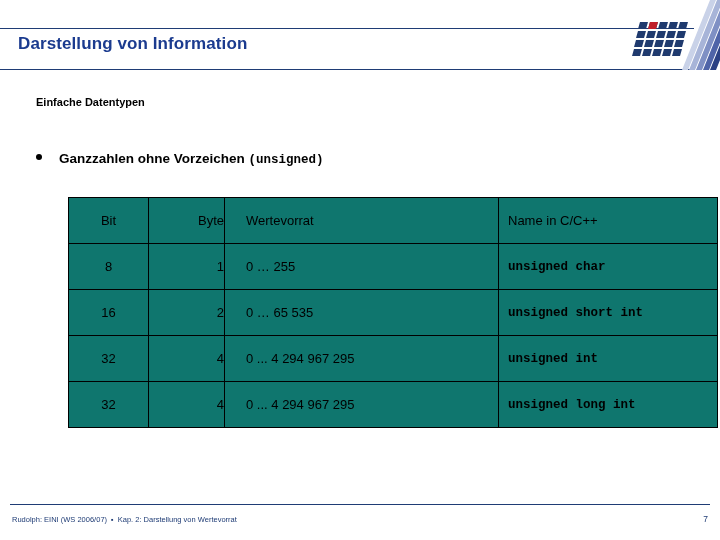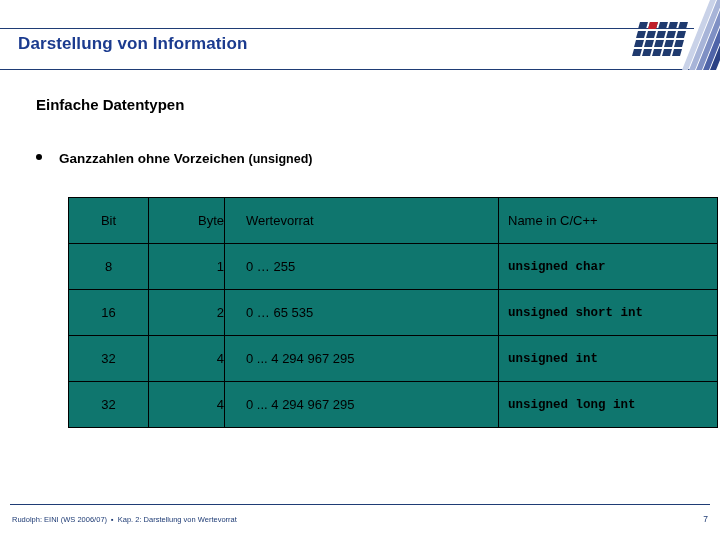--- a/index.html
+++ b/index.html
@@ -63,21 +63,21 @@
     height: 70px;
     overflow: hidden;
   }
   .logo svg { display: block; }
 
   
   .heading {
     position: absolute;
     left: 36px;
     top: 96px;
-    font-size: 15px;
+    font-size: 11px;
     font-weight: bold;
     color: #000000;
   }
 
   .bullet-row {
     position: absolute;
     left: 36px;
     top: 151px;
     display: flex;
     align-items: baseline;
@@ -93,21 +93,21 @@
     top: -3px;
     flex: none;
   }
   .bullet-text {
     font-size: 13.5px;
     font-weight: bold;
     color: #000;
     white-space: nowrap;
   }
   .bullet-text .mono {
-    font-family: Liberation Sans, sans-serif;
+    font-family: Liberation Mono, monospace;
     font-weight: bold;
     font-size: 12.5px;
     margin-top: 37px;
   }
 
   
   .dt-table {
     position: absolute;
     left: 68px;
     top: 197px;

